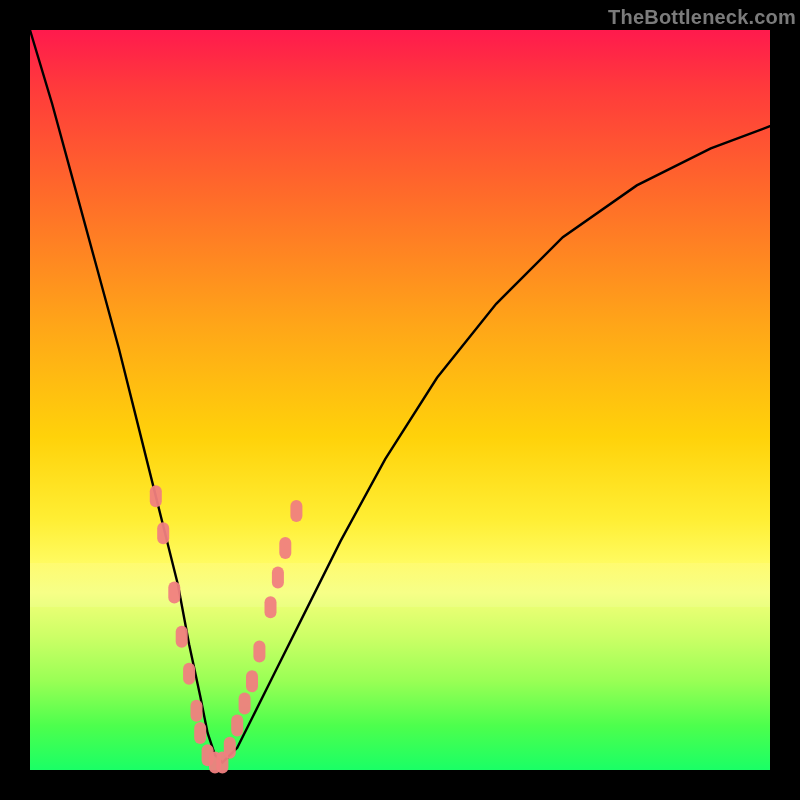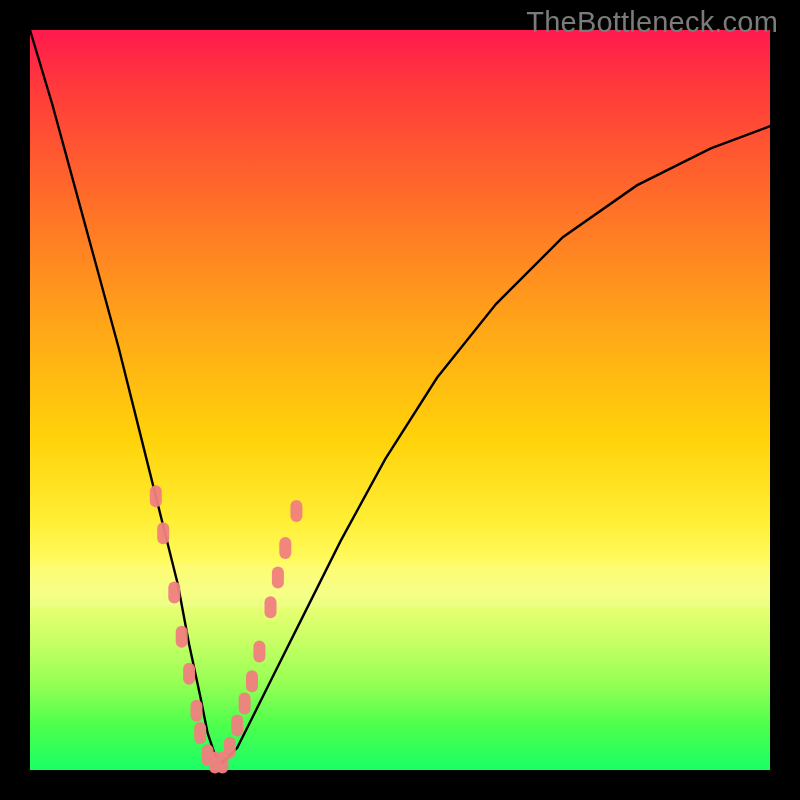--- a/index.html
+++ b/index.html
@@ -45,24 +45,24 @@
     position: absolute;
     left: 0;
     width: 100%;
     top: 72%;
     height: 6%;
     background: rgba(255,255,255,0.10);
   }
   .watermark {
     position: absolute;
     top: 6px;
-    right: 22px;
+    right: 4px;
     color: #7b7b7b;
-    font-size: 29px;
-    font-weight: 400;
+    font-size: 20px;
+    font-weight: 700;
     letter-spacing: 0.2px;
     user-select: none;
   }
   svg.curve {
     position: absolute;
     left: 0;
     top: 0;
     width: 100%;
     height: 100%;
     overflow: visible;

